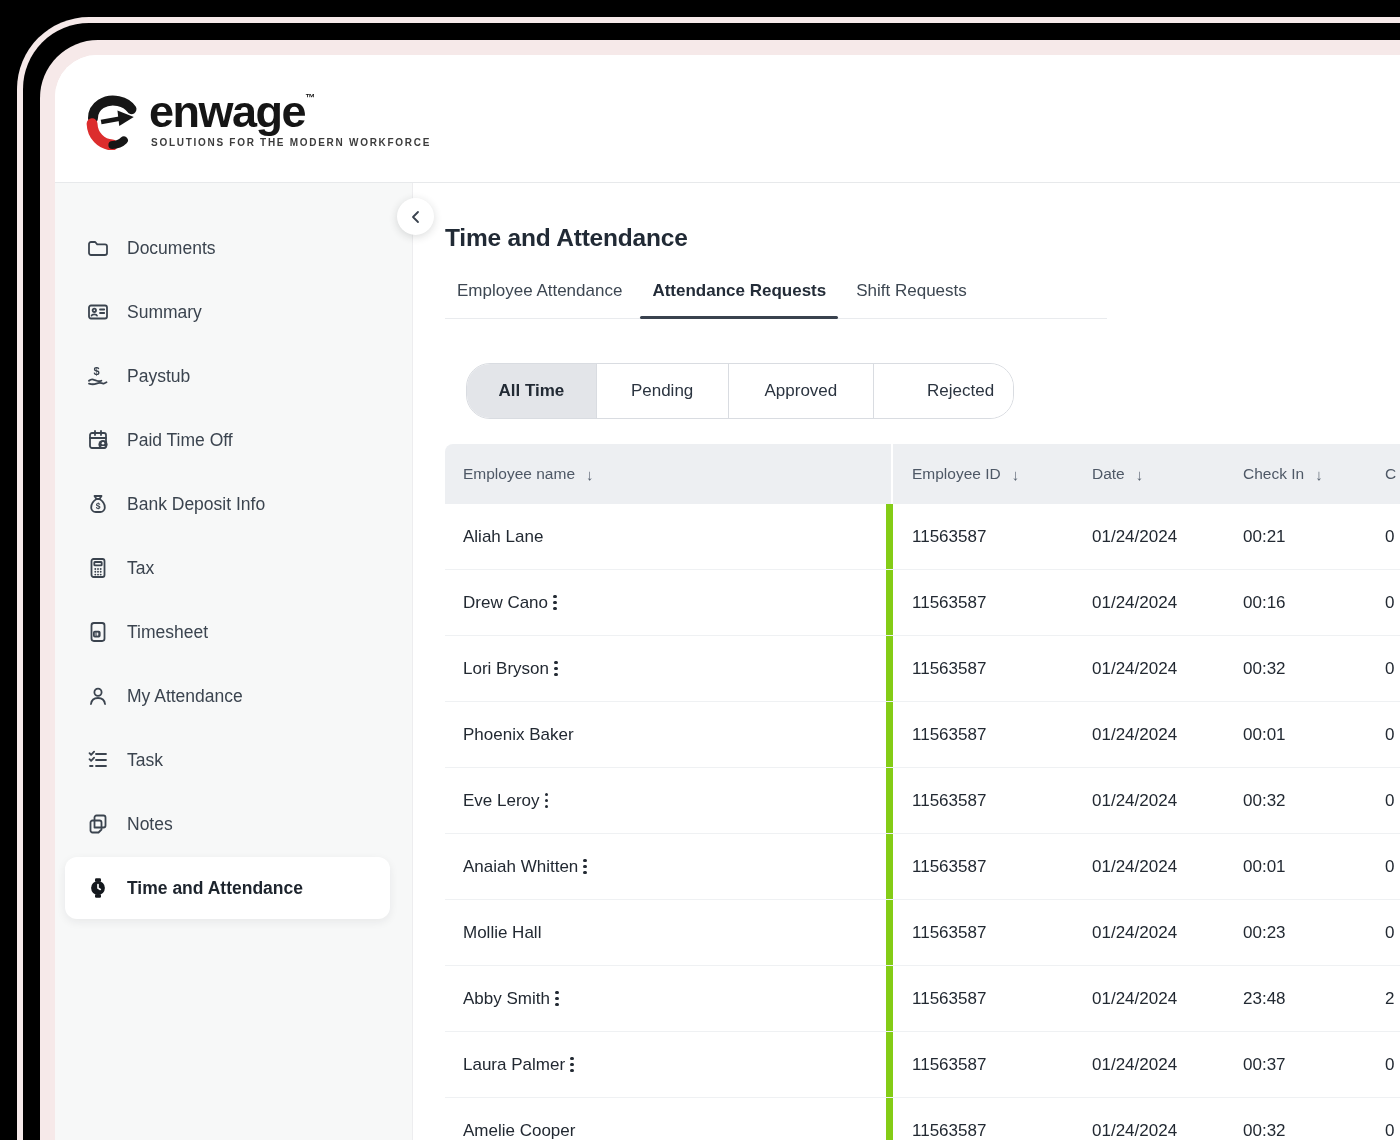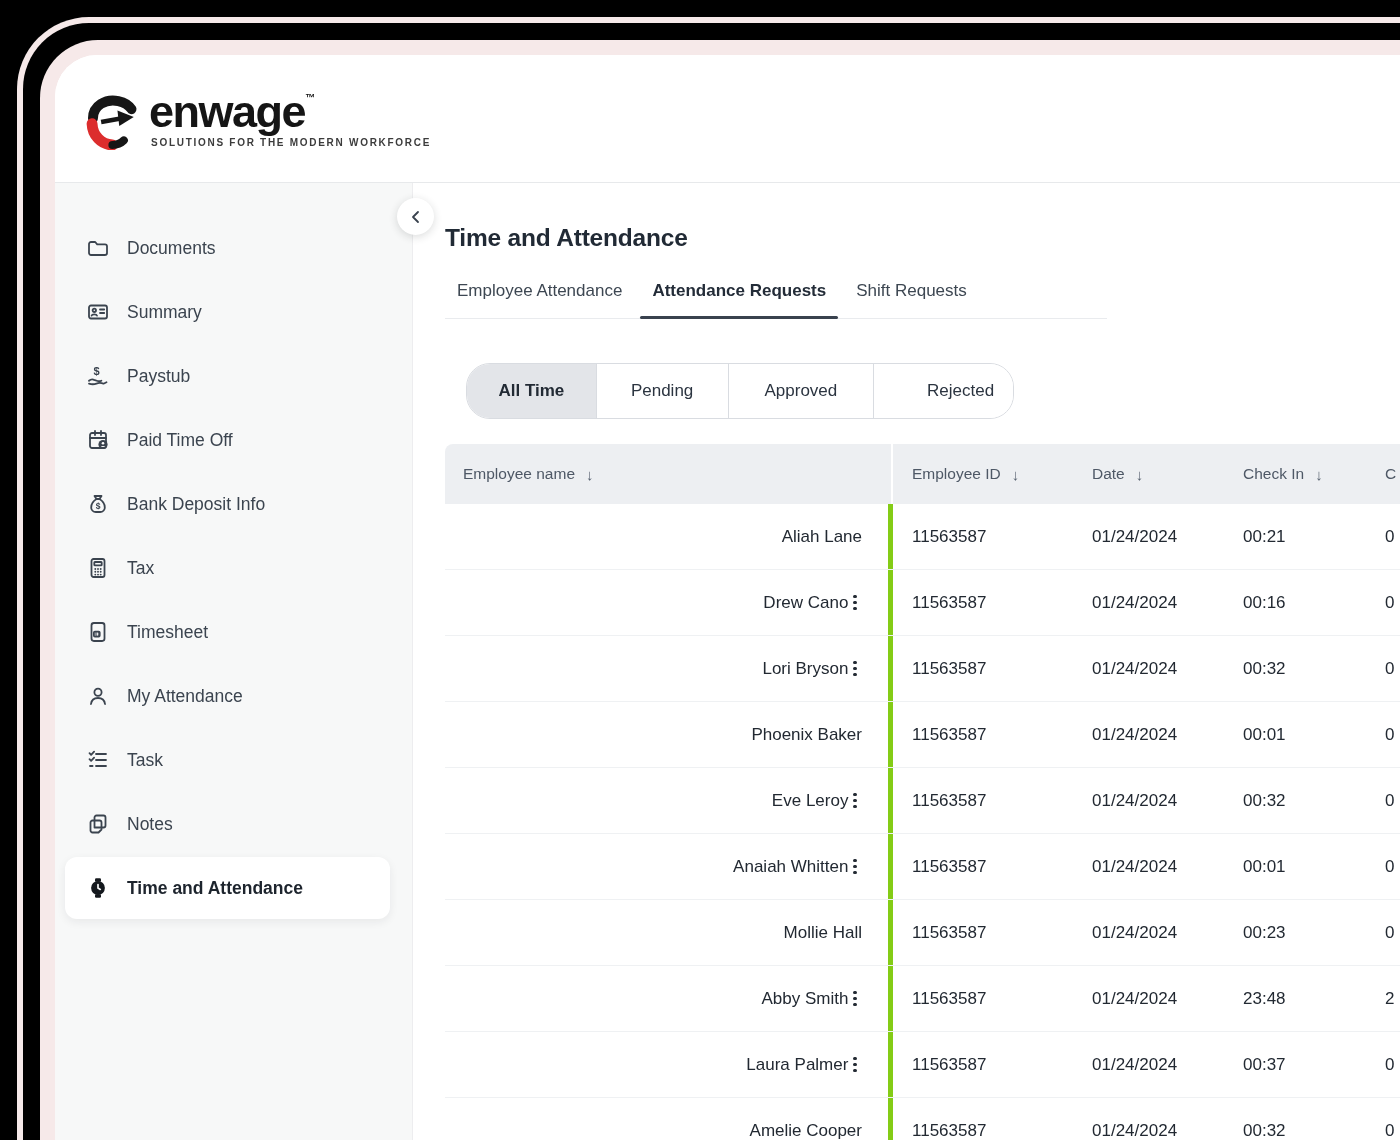--- a/index.html
+++ b/index.html
@@ -67,22 +67,22 @@
   .thead { display:grid; grid-template-columns:448px 199px 151px 142px 1fr; align-items:center;
     height:60px; background:var(--header-row-bg,#edeff2); border-radius:8px 0 0 0;
     font-size:15.5px; color:#4e5866;margin-top:25px; }
   .hcell { display:flex; align-items:center; gap:11px; cursor:pointer; }
   .hcell.first { padding-left:18px; height:100%; border-right:2px solid #fff; }
   .hcell.second { padding-left:19px; }
   .sort-arrow { font-size:15px; color:#5b6573; }
 
   .trow { display:grid; grid-template-columns:448px 199px 151px 142px 1fr; align-items:center;
     height:66px; border-bottom:1px solid #eff1f3; font-size:17px; color:#222932; background:#fff; }
-  .cell-name { display:flex; align-items:center; justify-content:flex-end; height:100%;
-    padding-left:18px; padding-right:26px; border-right:5px solid #84cc16; }
+  .cell-name { display:flex; align-items:center; justify-content:flex-start; height:100%;
+    padding-left:18px; padding-right:26px; border-right:7px solid #84cc16; }
   .cell-id { padding-left:19px; }
   .kebab { display:flex; flex-direction:column; gap:2.5px; padding:6px 5px; cursor:pointer; }
   .kebab i { width:3.6px; height:3.6px; border-radius:50%; background:#232a33; display:block; }
 
   .icn svg { display:block; }
 </style>
 </head>
 <body>
 
 <div class="stage">

